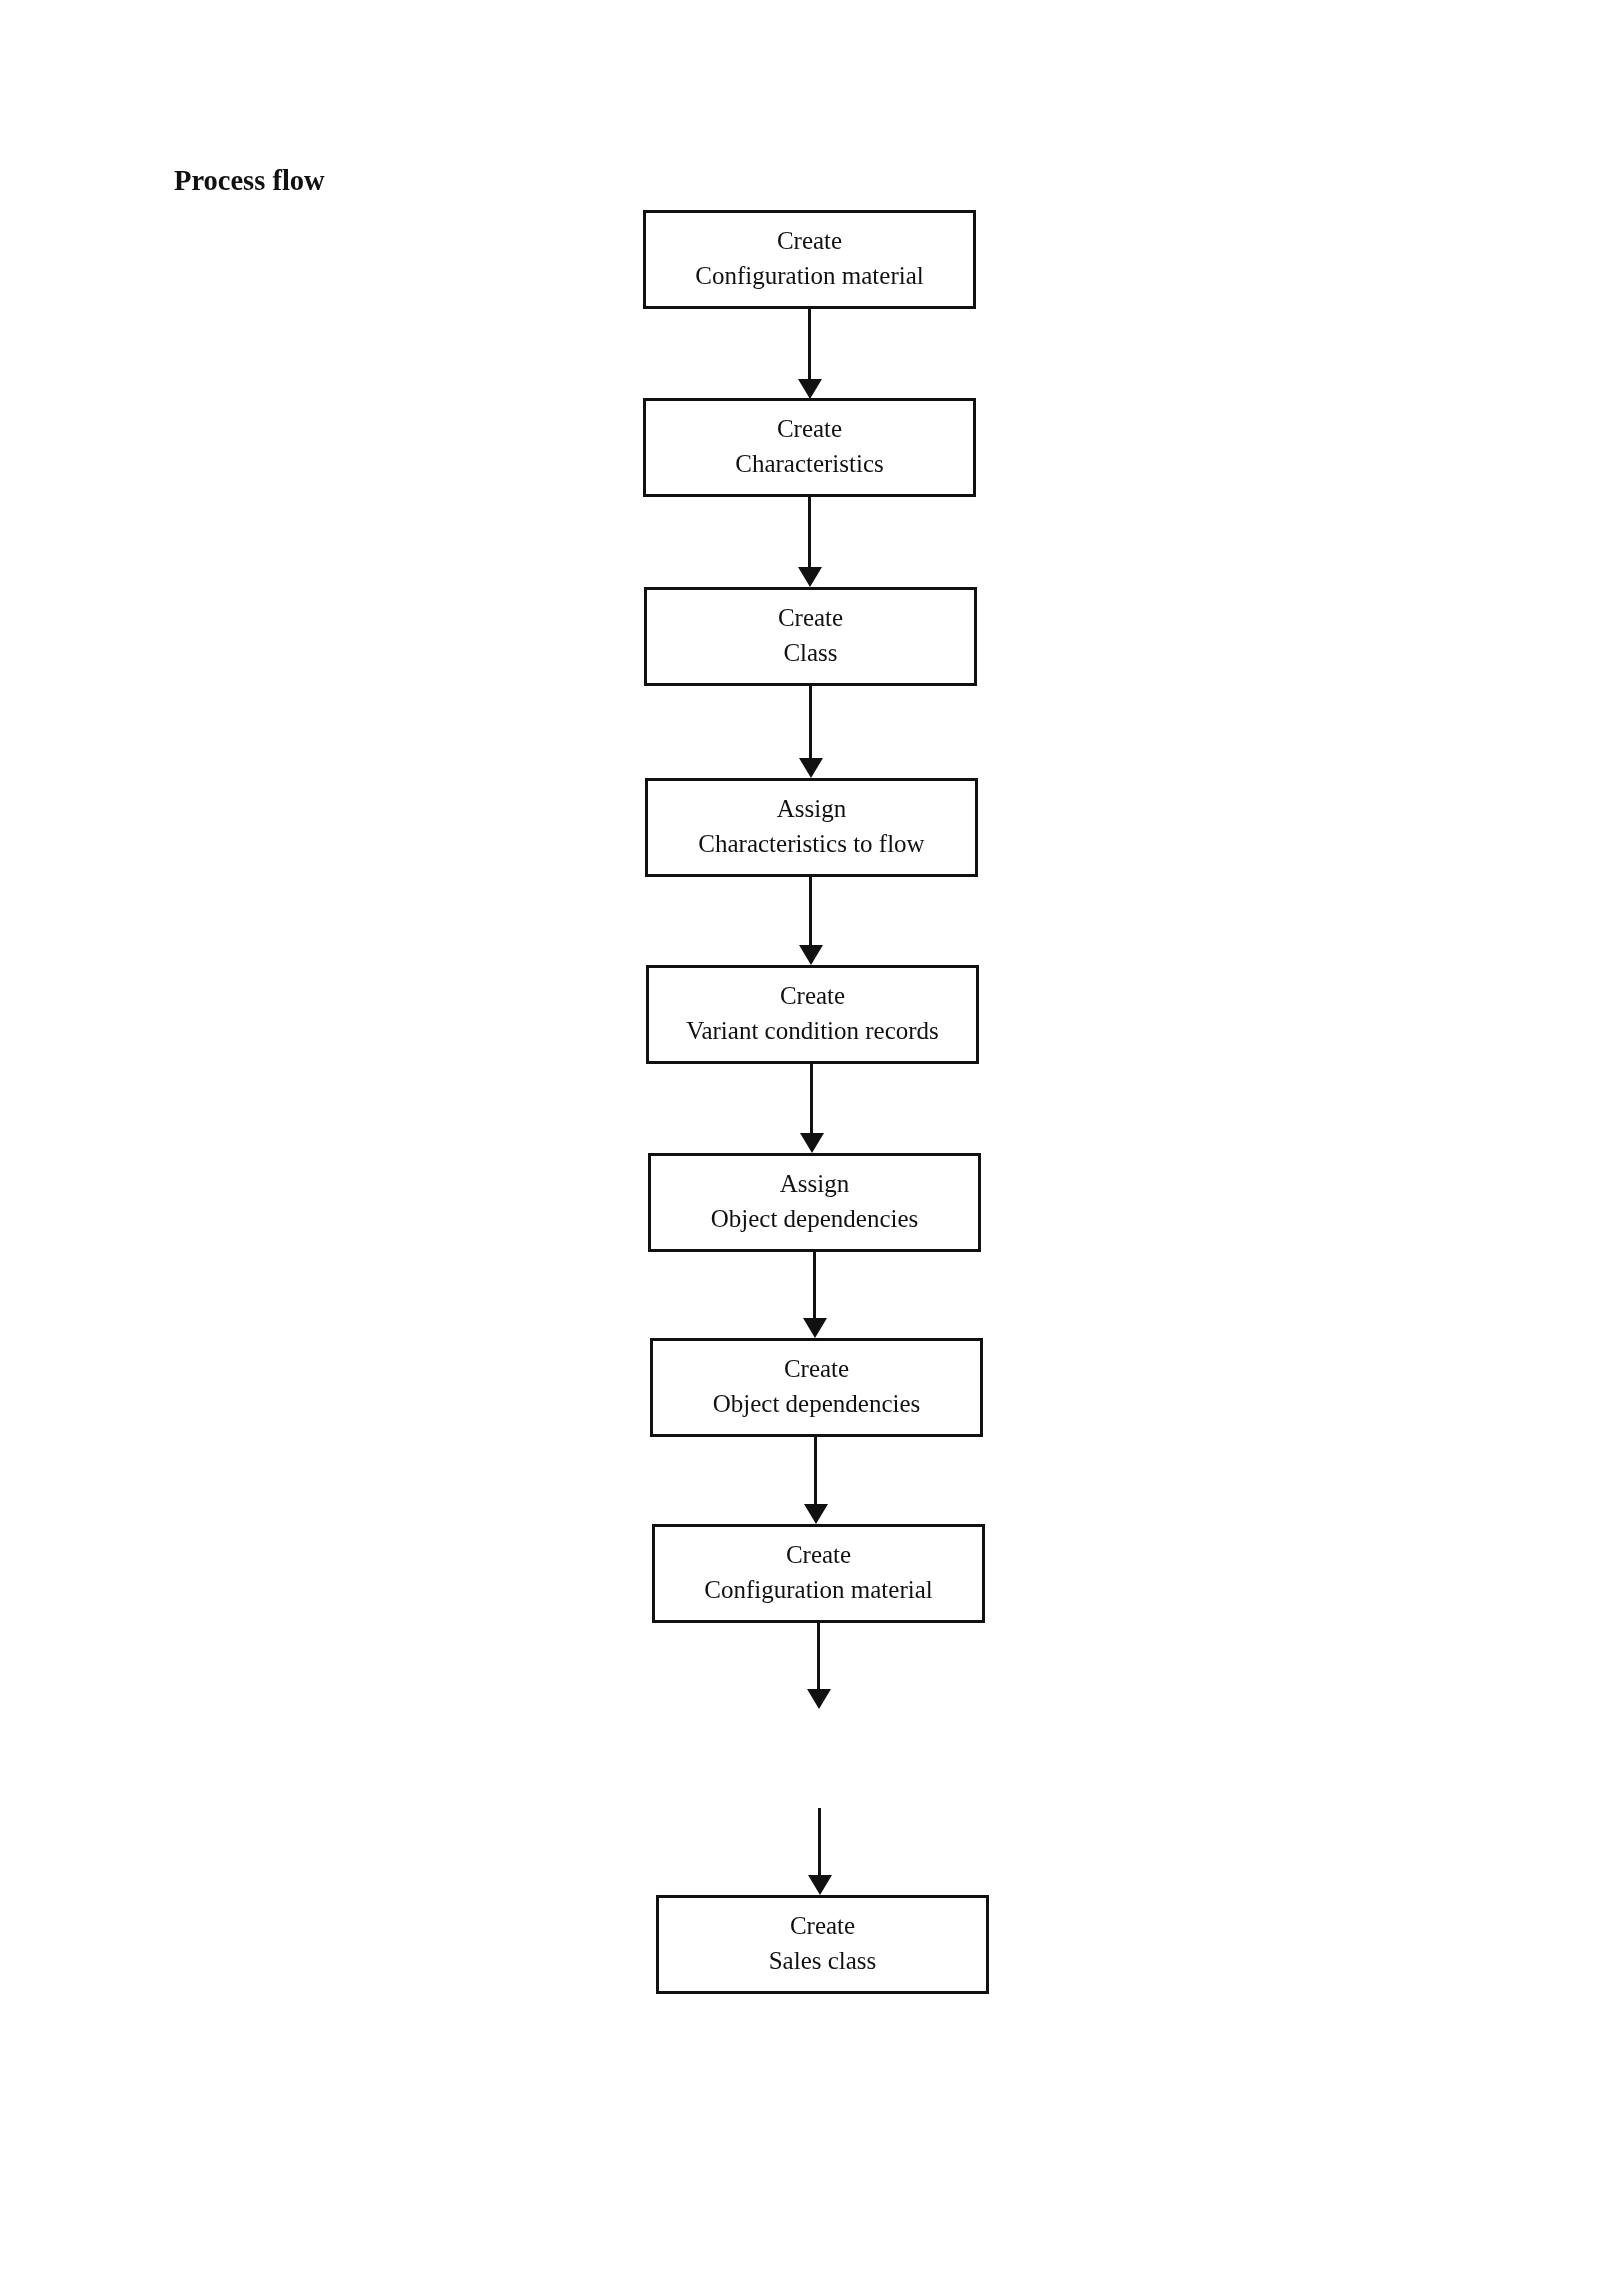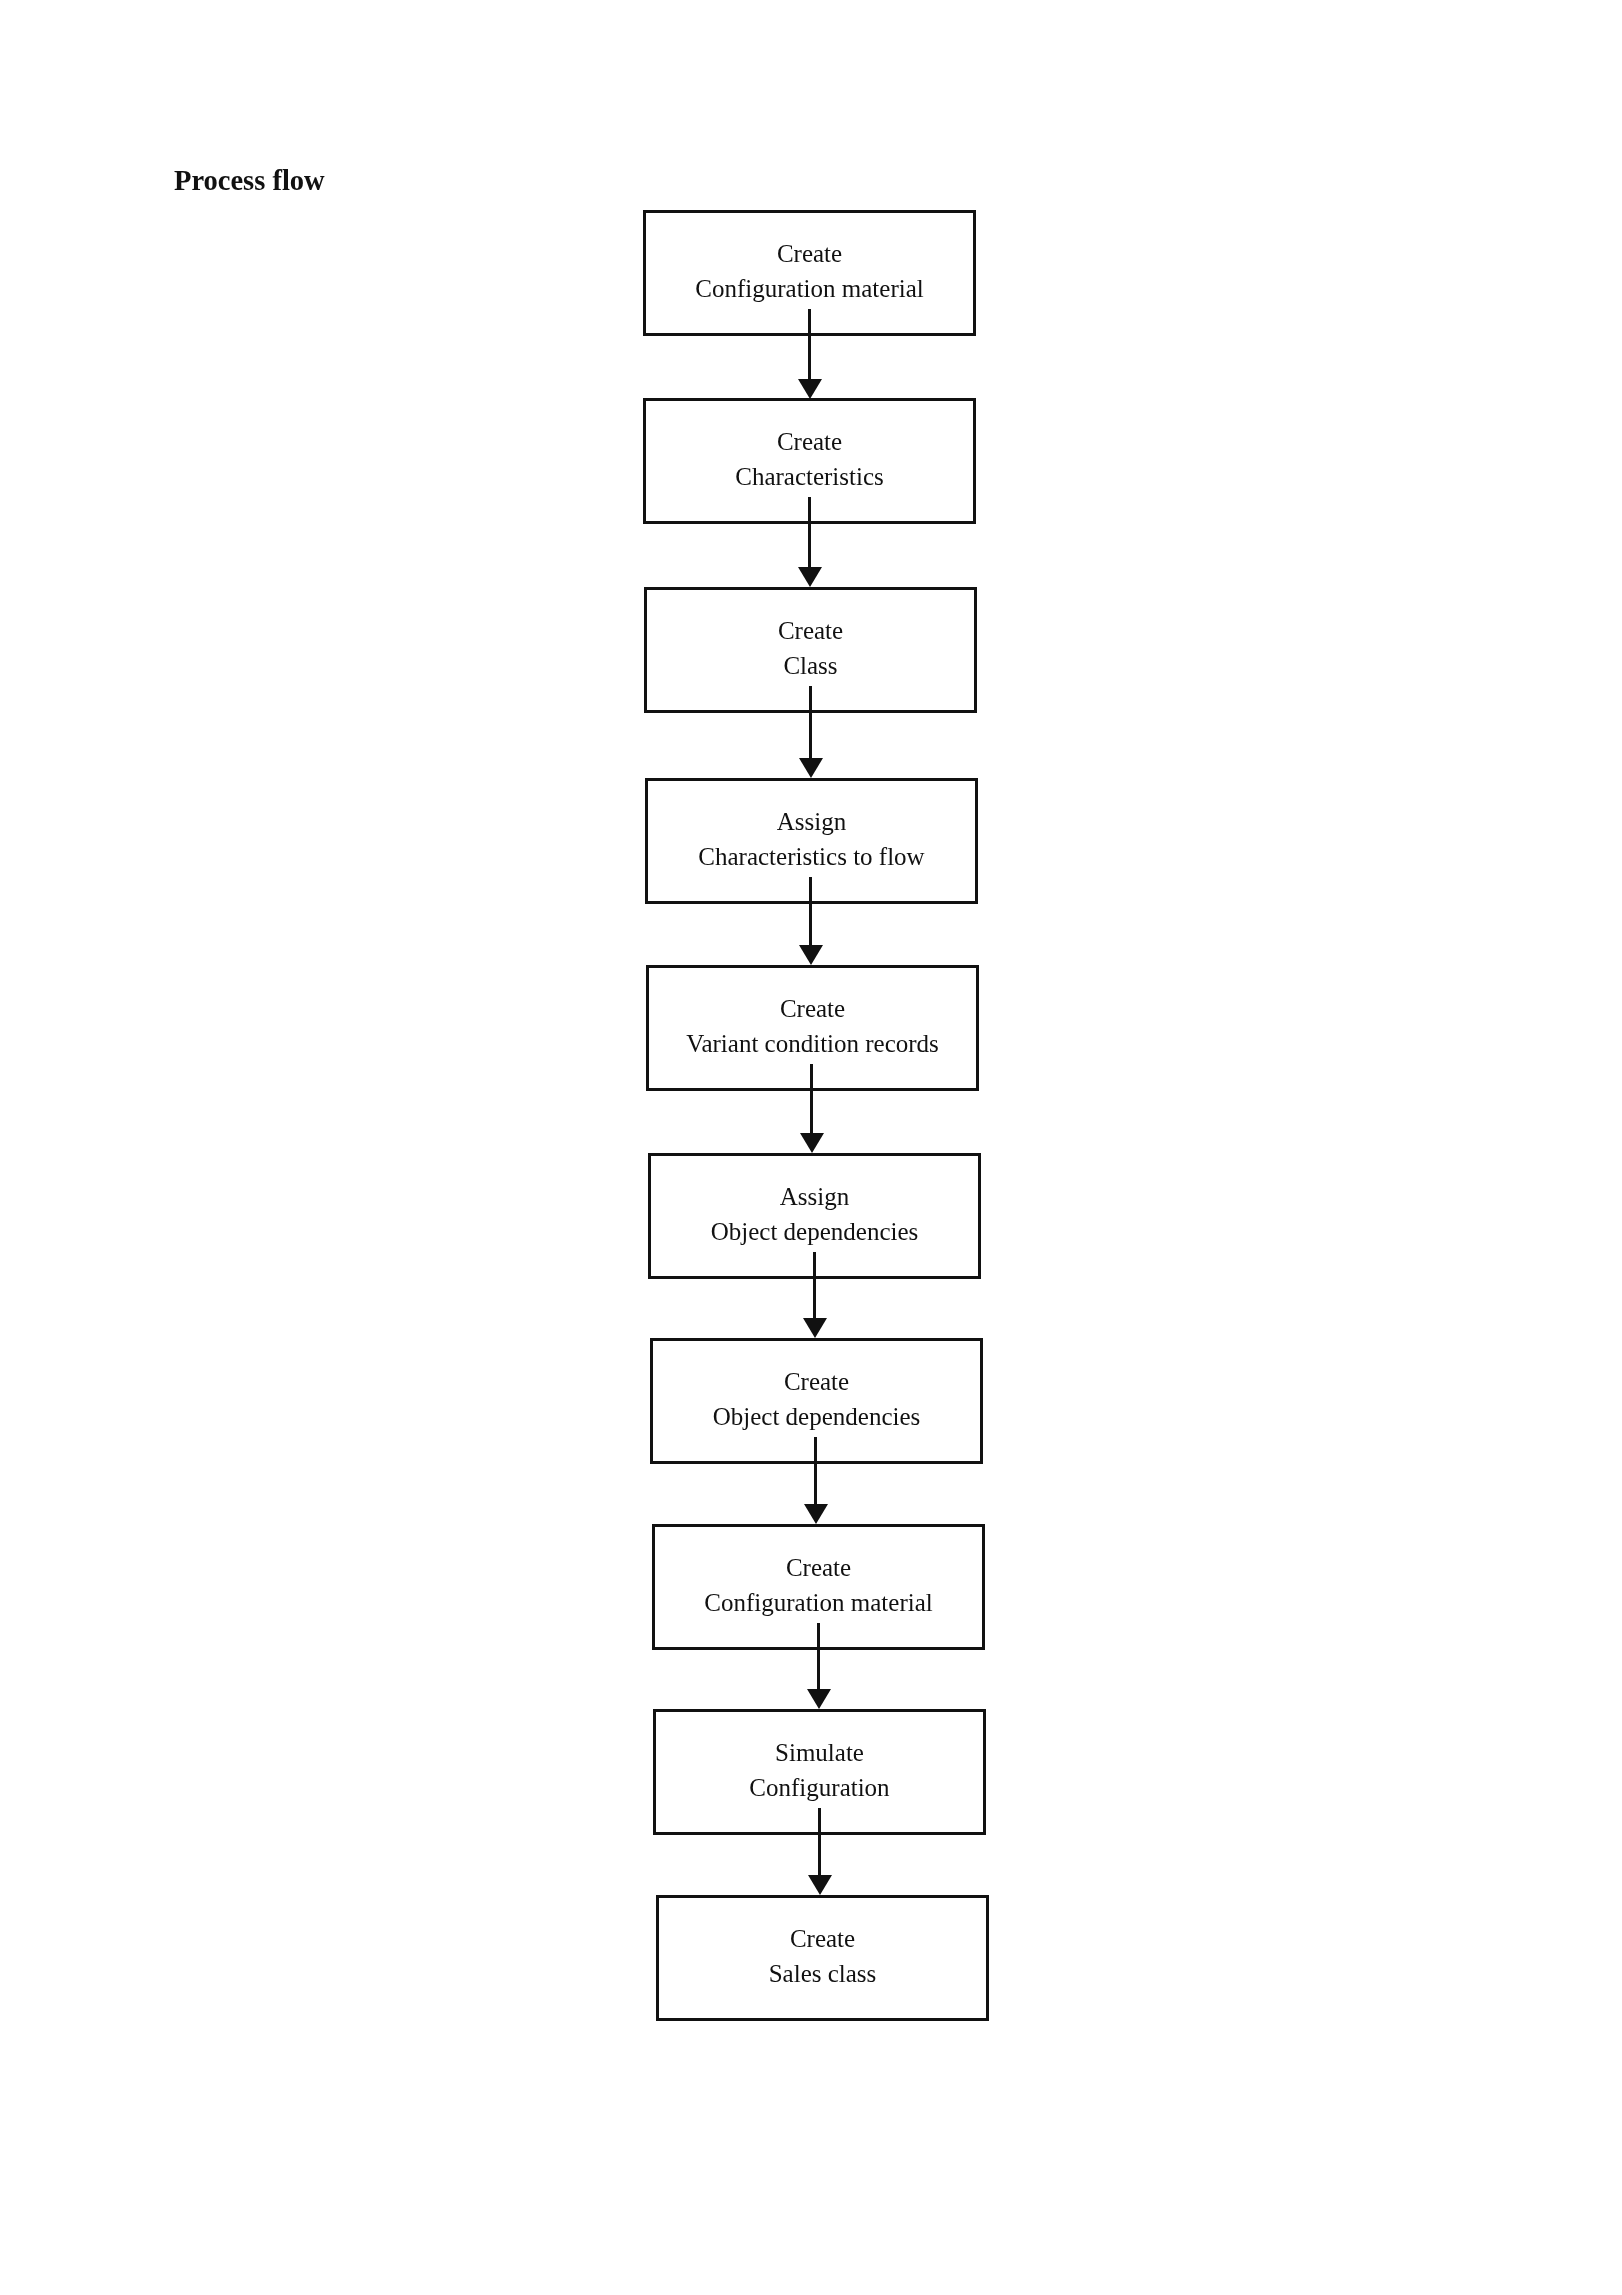--- a/index.html
+++ b/index.html
@@ -22,21 +22,21 @@
     top: 165px;
     margin: 0;
     font-size: 28.5px;
     font-weight: bold;
     white-space: nowrap;
   }
   .flow-box {
     position: absolute;
     box-sizing: border-box;
     width: 333px;
-    height: 126px;
+    height: 99px;
     border: 3.2px solid #111111;
     background: #ffffff;
     display: flex;
     flex-direction: column;
     align-items: center;
     justify-content: center;
     text-align: center;
     font-size: 25px;
     line-height: 35px;
     padding-bottom: 3.2px;
@@ -145,24 +145,20 @@
 
   <div class="flow-box" style="left:652px; top:1524px;">
     <span>Create</span>
     <span>Configuration material</span>
   </div>
   <div class="arrow" style="left:806px; top:1623px; height:86px;">
     <div class="arrow-line"></div>
     <div class="arrow-head"></div>
   </div>
 
-  <div class="flow-box" style="left:653px; top:1709px;">
-    <span>Simulate</span>
-    <span>Configuration</span>
-  </div>
   <div class="arrow" style="left:807px; top:1808px; height:87px;">
     <div class="arrow-line"></div>
     <div class="arrow-head"></div>
   </div>
 
   <div class="flow-box" style="left:656px; top:1895px;">
     <span>Create</span>
     <span>Sales class</span>
   </div>
 

